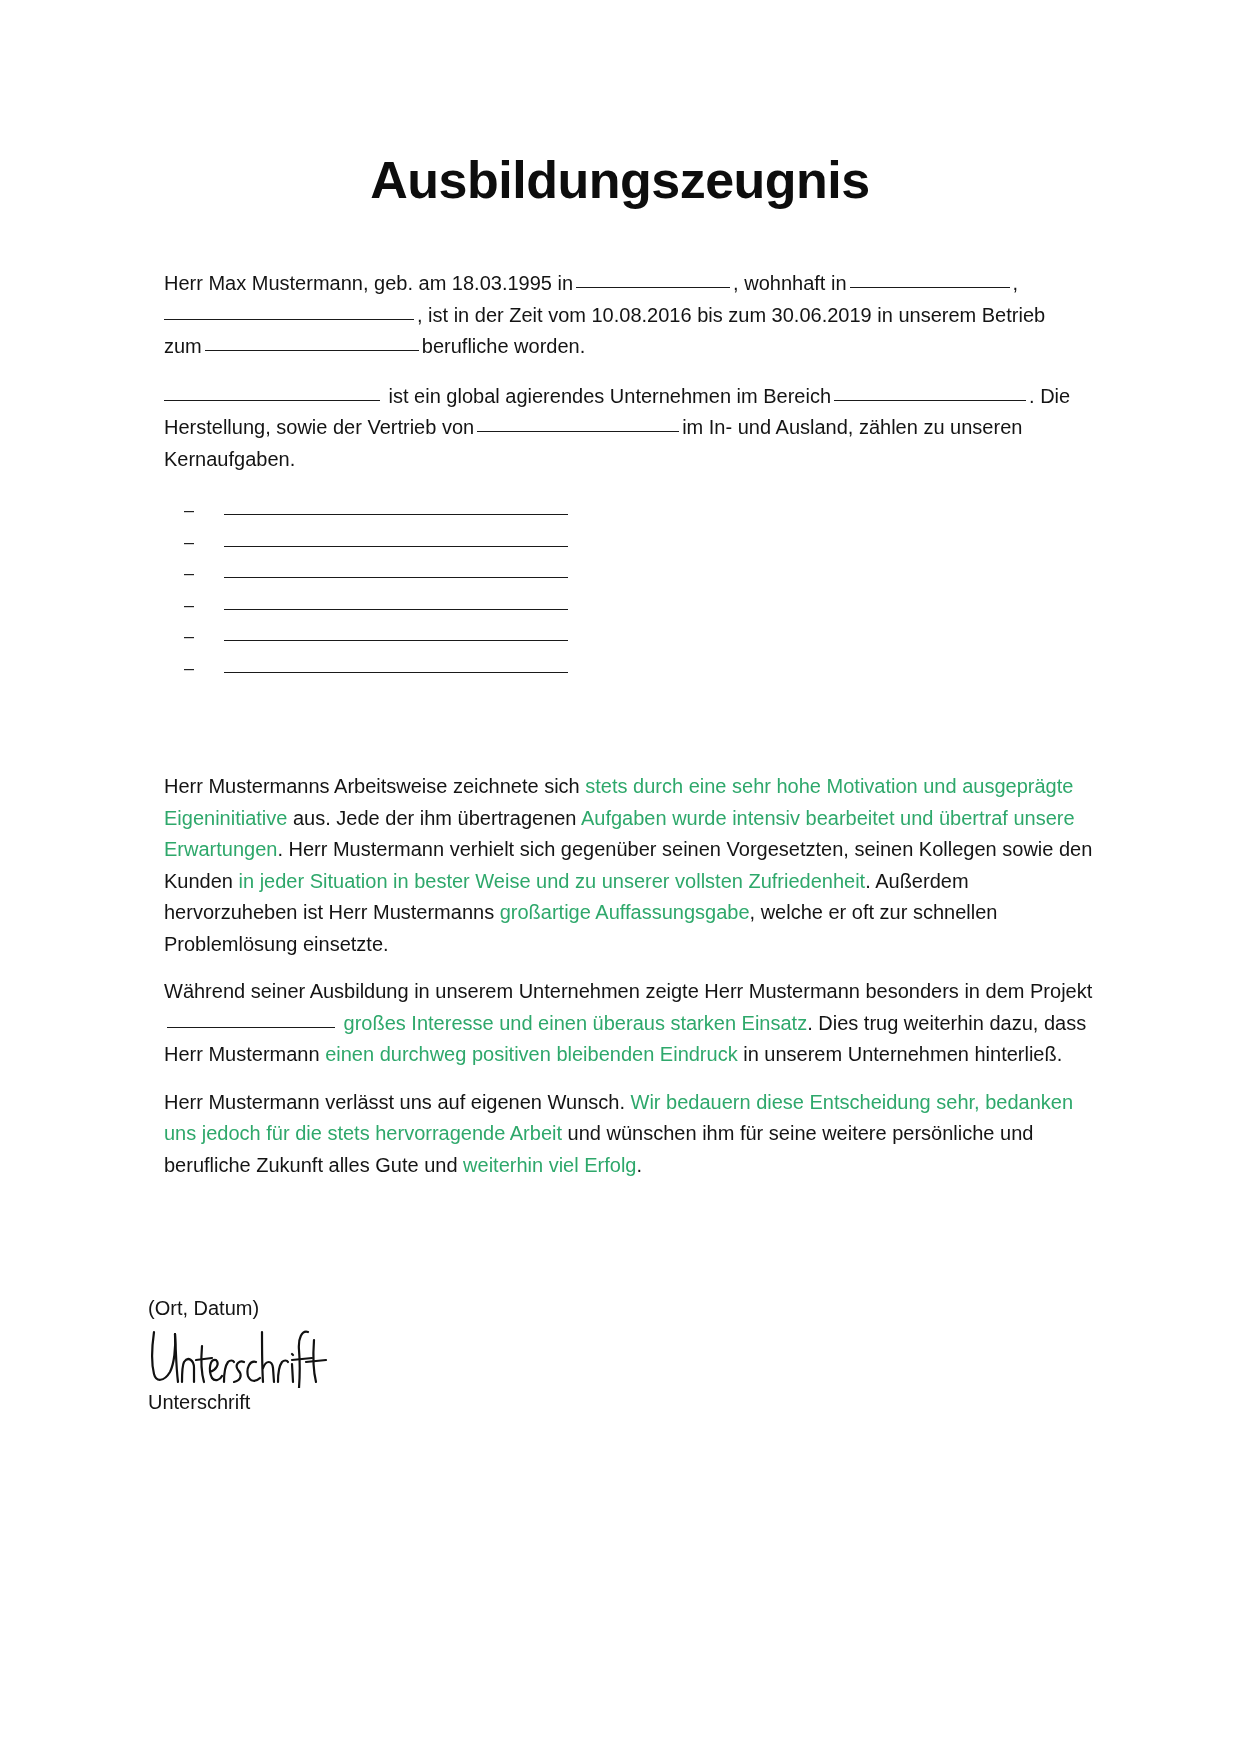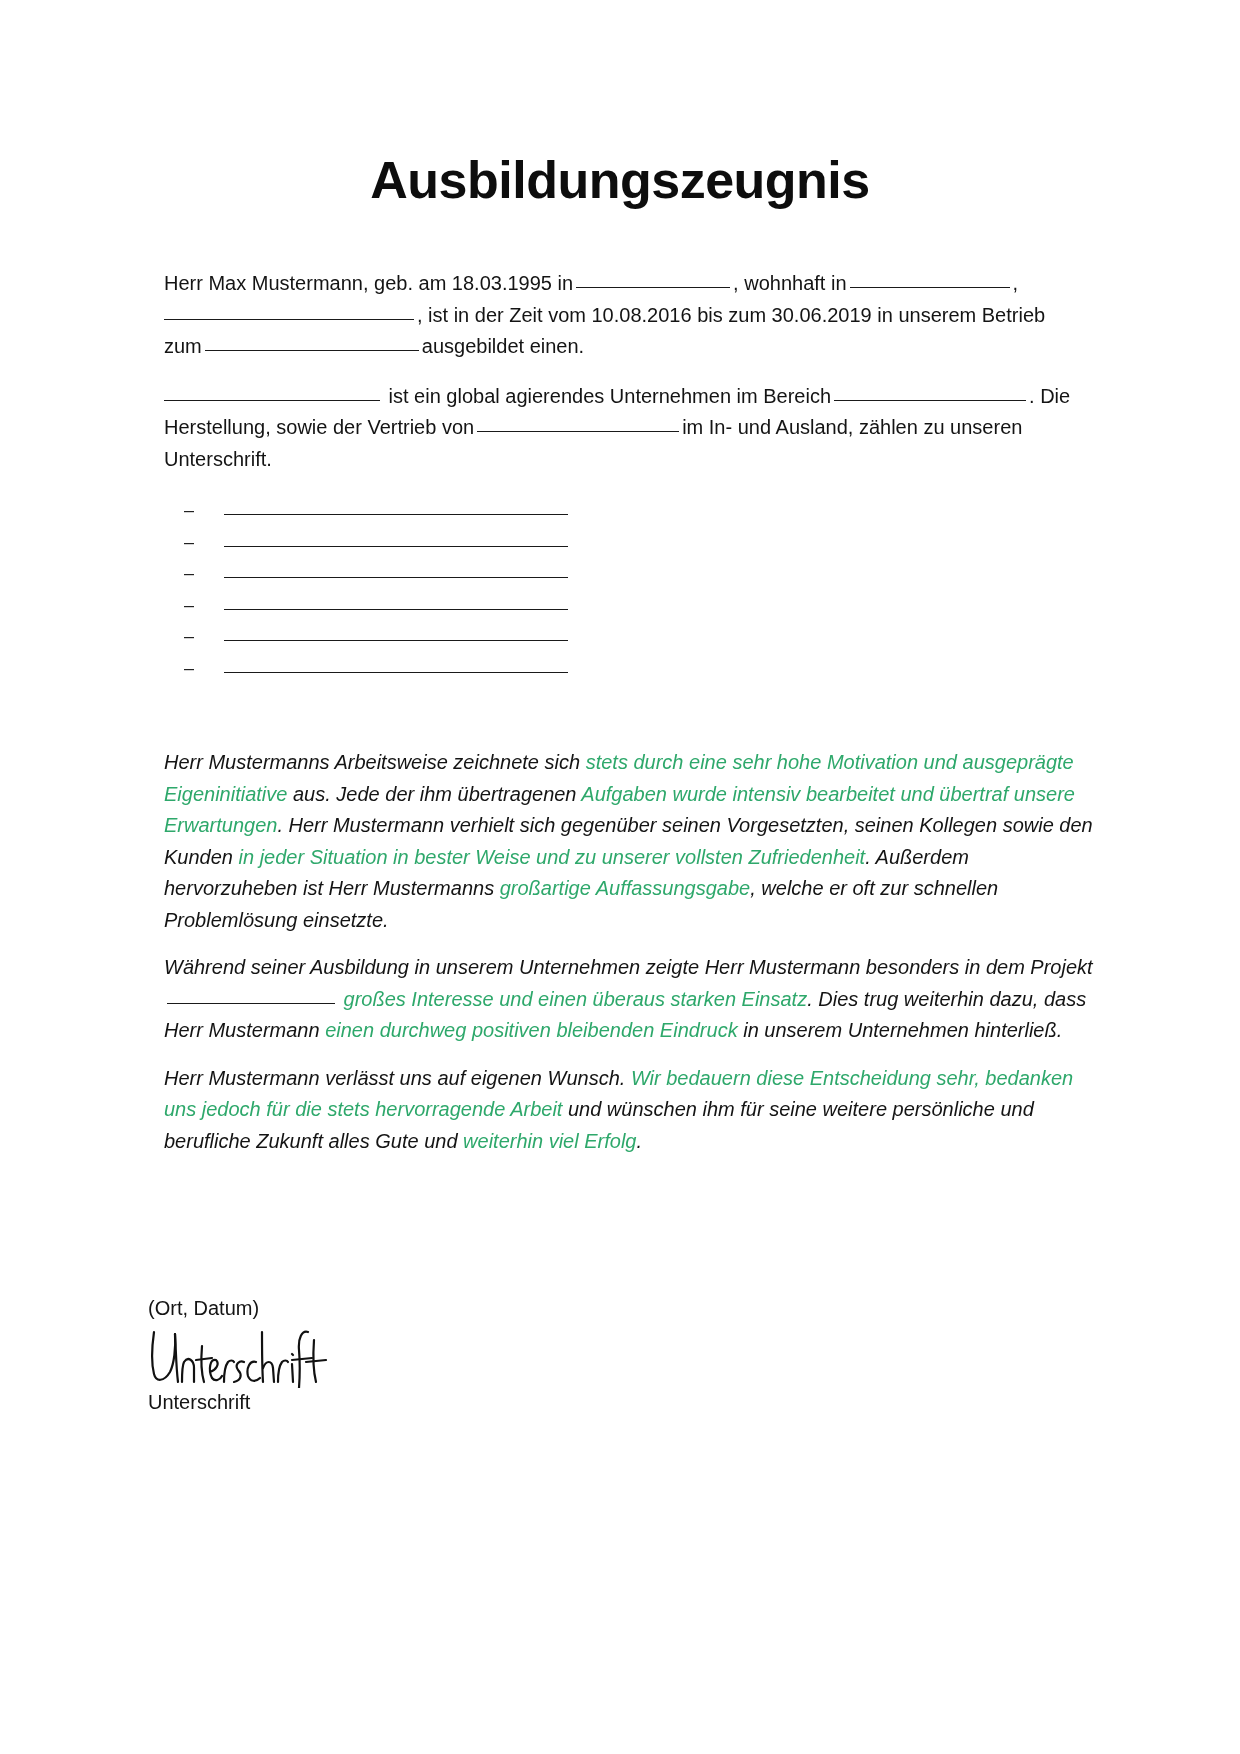--- a/index.html
+++ b/index.html
@@ -99,27 +99,27 @@
 <body>
 
 <div class="page">
 
   <h1 class="title">Ausbildungszeugnis</h1>
 
   <div class="body" style="top: 268px;">
     <p class="p">
       <span>Herr Max Mustermann, geb. am 18.03.1995 in</span><span class="blank" style="width:154px;"></span><span>, wohnhaft in</span><span class="blank" style="width:160px;"></span><span>,</span><br>
       <span class="blank" style="width:250px;margin-left:0;"></span><span>, ist in der Zeit vom 10.08.2016 bis zum 30.06.2019 in unserem Betrieb</span><br>
-      <span>zum</span><span class="blank" style="width:214px;"></span><span>ausgebildet einen.</span>
+      <span>zum</span><span class="blank" style="width:214px;"></span><span>berufliche worden.</span>
     </p>
 
     <p class="p" style="margin-top: 18px;">
       <span class="blank" style="width:216px;margin-left:0;"></span> <span>ist ein global agierendes Unternehmen im Bereich</span><span class="blank" style="width:192px;"></span><span>. Die</span><br>
       <span>Herstellung, sowie der Vertrieb von</span><span class="blank" style="width:202px;"></span><span>im In- und Ausland, zählen zu unseren</span><br>
-      <span>Unterschrift.</span>
+      <span>Kernaufgaben.</span>
     </p>
 
 
     <ul class="tasks" style="margin-top: 18px;">
       <li class="task">
           <span class="dash">–</span>
           <span class="tline"></span>
         </li>
       <li class="task">
           <span class="dash">–</span>
@@ -137,21 +137,21 @@
           <span class="dash">–</span>
           <span class="tline"></span>
         </li>
       <li class="task">
           <span class="dash">–</span>
           <span class="tline"></span>
         </li>
     </ul>
   </div>
 
-  <div class="body" style="top: 747px; width: 945px; font-style: italic;">
+  <div class="body" style="top: 771px; width: 945px;">
     <p class="p">
       <span>Herr Mustermanns Arbeitsweise zeichnete sich </span><span class="hl">stets durch eine sehr hohe Motivation und ausgeprägte Eigeninitiative</span><span> aus. Jede der ihm übertragenen </span><span class="hl">Aufgaben wurde intensiv bearbeitet und übertraf unsere Erwartungen</span><span>. Herr Mustermann verhielt sich gegenüber seinen Vorgesetzten, seinen Kollegen sowie den Kunden </span><span class="hl">in jeder Situation in bester Weise und zu unserer vollsten Zufriedenheit</span><span>. Außerdem hervorzuheben ist Herr Mustermanns </span><span class="hl">großartige Auffassungsgabe</span><span>, welche er oft zur schnellen Problemlösung einsetzte.</span>
     </p>
 
     <p class="p">
       <span>Während seiner Ausbildung in unserem Unternehmen zeigte Herr Mustermann besonders in dem Projekt</span><span class="blank" style="width:168px;"></span> <span class="hl">großes Interesse und einen überaus starken Einsatz</span><span>. Dies trug weiterhin dazu, dass Herr Mustermann </span><span class="hl">einen durchweg positiven bleibenden Eindruck</span><span> in unserem Unternehmen hinterließ.</span>
     </p>
 
     <p class="p">
       <span>Herr Mustermann verlässt uns auf eigenen Wunsch. </span><span class="hl">Wir bedauern diese Entscheidung sehr, bedanken uns jedoch für die stets hervorragende Arbeit</span><span> und wünschen ihm für seine weitere persönliche und berufliche Zukunft alles Gute und </span><span class="hl">weiterhin viel Erfolg</span><span>.</span>

